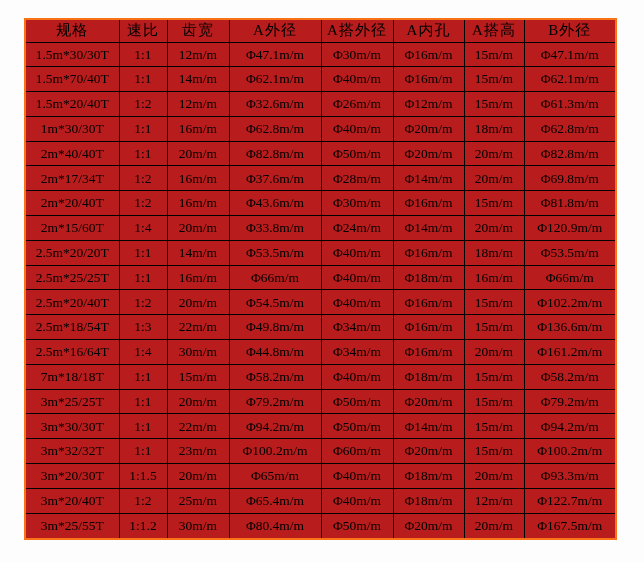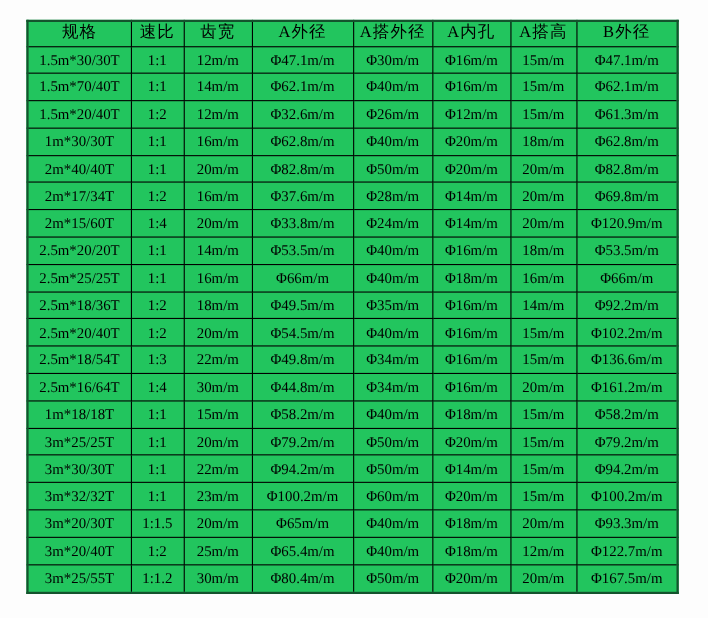--- a/index.html
+++ b/index.html
@@ -16,22 +16,22 @@
     position: relative;
   }
   table.spec-table {
     position: absolute;
     left: 24px;
     top: 18px;
     width: 591px;
     height: 522px;
     border-collapse: collapse;
     table-layout: fixed;
-    background: #22c55e;
-    border: 2px solid #14532d;
+    background: #b91c1c;
+    border: 2px solid #f97316;
   }
   table.spec-table th,
   table.spec-table td {
     border: 1px solid #000;
     text-align: center;
     vertical-align: middle;
     padding: 0;
     white-space: nowrap;
     overflow: hidden;
     font-size: 14px;
@@ -131,20 +131,30 @@
         <td>2m*17/34T</td>
         <td>1:2</td>
         <td>16m/m</td>
         <td>Φ37.6m/m</td>
         <td>Φ28m/m</td>
         <td>Φ14m/m</td>
         <td>20m/m</td>
         <td>Φ69.8m/m</td>
       </tr>
       <tr>
+        <td>2m*20/40T</td>
+        <td>1:2</td>
+        <td>16m/m</td>
+        <td>Φ43.6m/m</td>
+        <td>Φ30m/m</td>
+        <td>Φ16m/m</td>
+        <td>15m/m</td>
+        <td>Φ81.8m/m</td>
+      </tr>
+      <tr>
         <td>2m*15/60T</td>
         <td>1:4</td>
         <td>20m/m</td>
         <td>Φ33.8m/m</td>
         <td>Φ24m/m</td>
         <td>Φ14m/m</td>
         <td>20m/m</td>
         <td>Φ120.9m/m</td>
       </tr>
       <tr>
@@ -159,30 +169,20 @@
       </tr>
       <tr>
         <td>2.5m*25/25T</td>
         <td>1:1</td>
         <td>16m/m</td>
         <td>Φ66m/m</td>
         <td>Φ40m/m</td>
         <td>Φ18m/m</td>
         <td>16m/m</td>
         <td>Φ66m/m</td>
-      </tr>
-      <tr>
-        <td>2.5m*18/36T</td>
-        <td>1:2</td>
-        <td>18m/m</td>
-        <td>Φ49.5m/m</td>
-        <td>Φ35m/m</td>
-        <td>Φ16m/m</td>
-        <td>14m/m</td>
-        <td>Φ92.2m/m</td>
       </tr>
       <tr>
         <td>2.5m*20/40T</td>
         <td>1:2</td>
         <td>20m/m</td>
         <td>Φ54.5m/m</td>
         <td>Φ40m/m</td>
         <td>Φ16m/m</td>
         <td>15m/m</td>
         <td>Φ102.2m/m</td>
@@ -201,21 +201,21 @@
         <td>2.5m*16/64T</td>
         <td>1:4</td>
         <td>30m/m</td>
         <td>Φ44.8m/m</td>
         <td>Φ34m/m</td>
         <td>Φ16m/m</td>
         <td>20m/m</td>
         <td>Φ161.2m/m</td>
       </tr>
       <tr>
-        <td>1m*18/18T</td>
+        <td>7m*18/18T</td>
         <td>1:1</td>
         <td>15m/m</td>
         <td>Φ58.2m/m</td>
         <td>Φ40m/m</td>
         <td>Φ18m/m</td>
         <td>15m/m</td>
         <td>Φ58.2m/m</td>
       </tr>
       <tr>
         <td>3m*25/25T</td>

